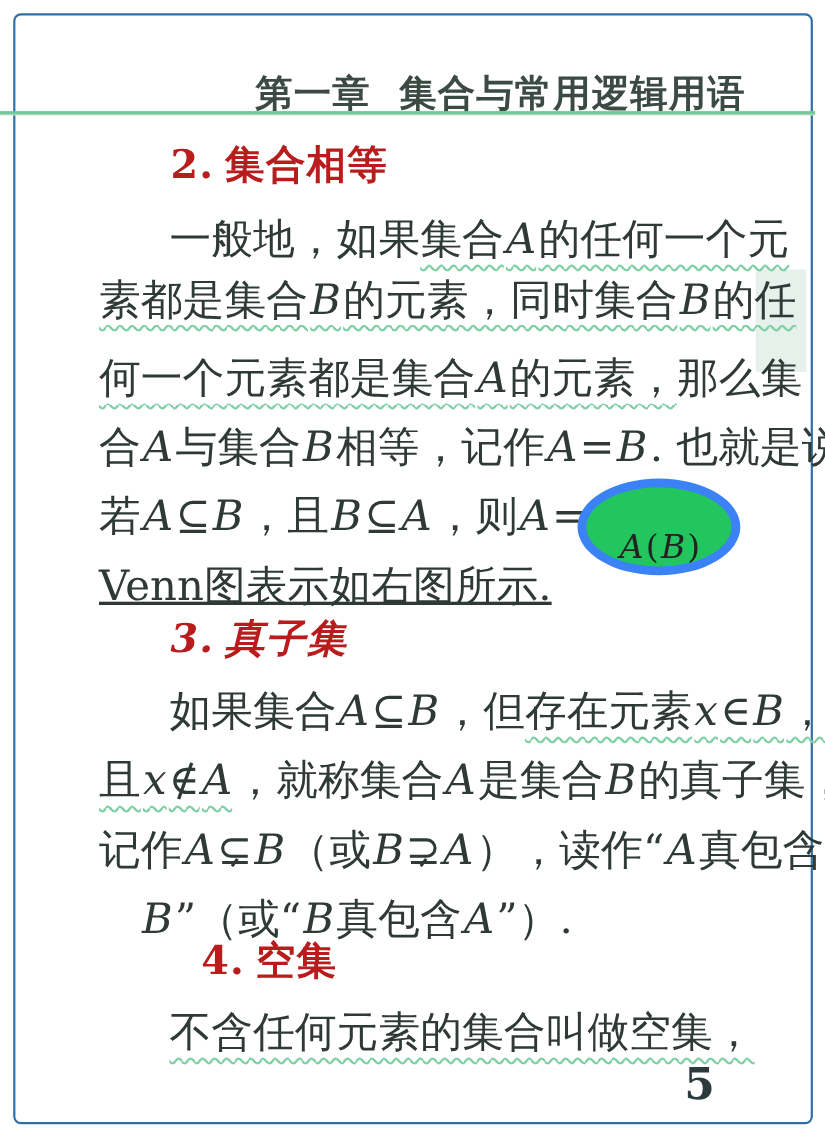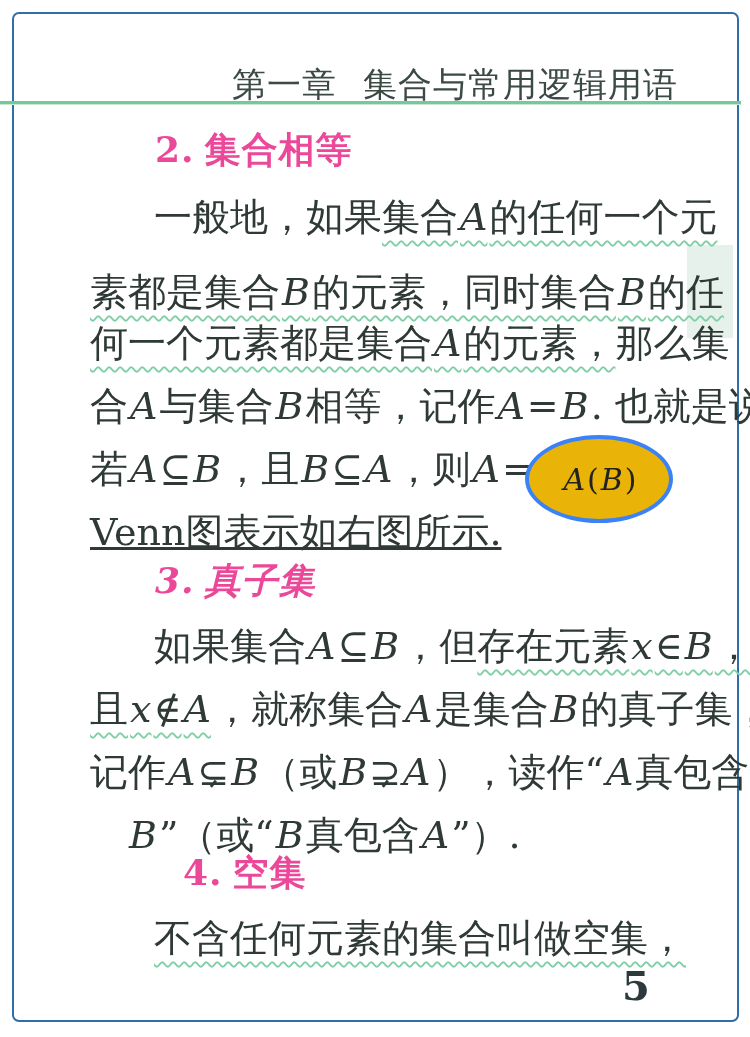--- a/index.html
+++ b/index.html
@@ -8,56 +8,56 @@
     font-family:"DejaVu Serif","DejaVu Sans",serif;color:#2f3a36;
   }
   
   .frame{
     position:absolute;left:12px;top:12px;width:727px;height:1010px;
     border:2px solid #2e6fa8;border-radius:7px;background:transparent;box-sizing:border-box;
   }
   
   .chapter-header{
     position:absolute;top:62px;right:72px;white-space:nowrap;
-    font-family:"DejaVu Sans","Liberation Sans",sans-serif;font-weight:normal;
+    font-family:"DejaVu Sans","Liberation Sans",sans-serif;font-weight:bold;
     font-size:34px;color:#3c4a44;letter-spacing:1px;
   }
   .chapter-header .gap{display:inline-block;width:26px;}
   .header-rule{
     position:absolute;left:0;top:101px;width:741px;height:3px;
     background:#74c89c;box-shadow:0 1px 0 #c8e8d6;
   }
   
   .side-tab{
     position:absolute;left:687px;top:245px;width:46px;height:93px;background:#e5f1ea;
   }
   
   .sec-heading{
     position:absolute;left:155px;white-space:nowrap;
     font-family:"DejaVu Sans","Liberation Sans",sans-serif;font-weight:bold;
-    font-size:36px;color:#ec4899;letter-spacing:1px;
+    font-size:36px;color:#b91c1c;letter-spacing:1px;
   }
   .sec-heading .num{font-family:"DejaVu Serif",serif;font-weight:bold;margin-right:10px;}
   
   .line{
     position:absolute;left:90px;height:56px;line-height:56px;white-space:nowrap;
     font-size:38px;color:#2f3a36;
   }
   .line.indent{left:154px;}
   .u{
     text-decoration-line:underline;text-decoration-style:wavy;
     text-decoration-color:#7fd0a6;text-decoration-thickness:2px;
     text-underline-offset:10px;text-decoration-skip-ink:none;
   }
   .mv{font-style:italic;font-family:"DejaVu Serif",serif;margin:0 2px;}
   
   .venn{
     position:absolute;left:525px;top:435px;width:148px;height:88px;
-    background:#eab308;border:4px solid #3b82f6;border-radius:50%;
-    display:flex;align-items:center;justify-content:center;box-sizing:border-box;
+    background:#22c55e;border:8px solid #3b82f6;border-radius:50%;
+    display:flex;align-items:flex-end;justify-content:center;box-sizing:border-box;
     font-size:30px;color:#222;
   }
   
   .page-number{
     position:absolute;left:622px;top:962px;
     font-family:"DejaVu Serif",serif;font-weight:bold;font-size:40px;color:#2c3a3c;
   }
 </style>
 </head>
 <body>
@@ -71,21 +71,21 @@
 
 <div class="side-tab"></div>
 
 <div class="sec-heading" style="top:126px;">
   <span class="num">2.</span><span>集合相等</span>
 </div>
 
 <div class="line indent" style="top:189px;">
   <span>一般地，如果</span><span class="u">集合<i class="mv">A</i>的任何一个元</span>
 </div>
-<div class="line" style="top:264px;">
+<div class="line" style="top:244px;">
   <span class="u">素都是集合<i class="mv">B</i>的元素，同时集合<i class="mv">B</i>的任</span>
 </div>
 <div class="line" style="top:315px;">
   <span class="u">何一个元素都是集合<i class="mv">A</i>的元素，</span><span>那么集</span>
 </div>
 <div class="line" style="top:378px;">
   <span>合<i class="mv">A</i>与集合<i class="mv">B</i>相等，记作<i class="mv">A</i>=<i class="mv">B</i>. 也就是说，</span>
 </div>
 <div class="line" style="top:441px;">
   <span>若<i class="mv">A</i>⊆<i class="mv">B</i>，且<i class="mv">B</i>⊆<i class="mv">A</i>，则<i class="mv">A</i>=<i class="mv">B</i>. 用</span>

